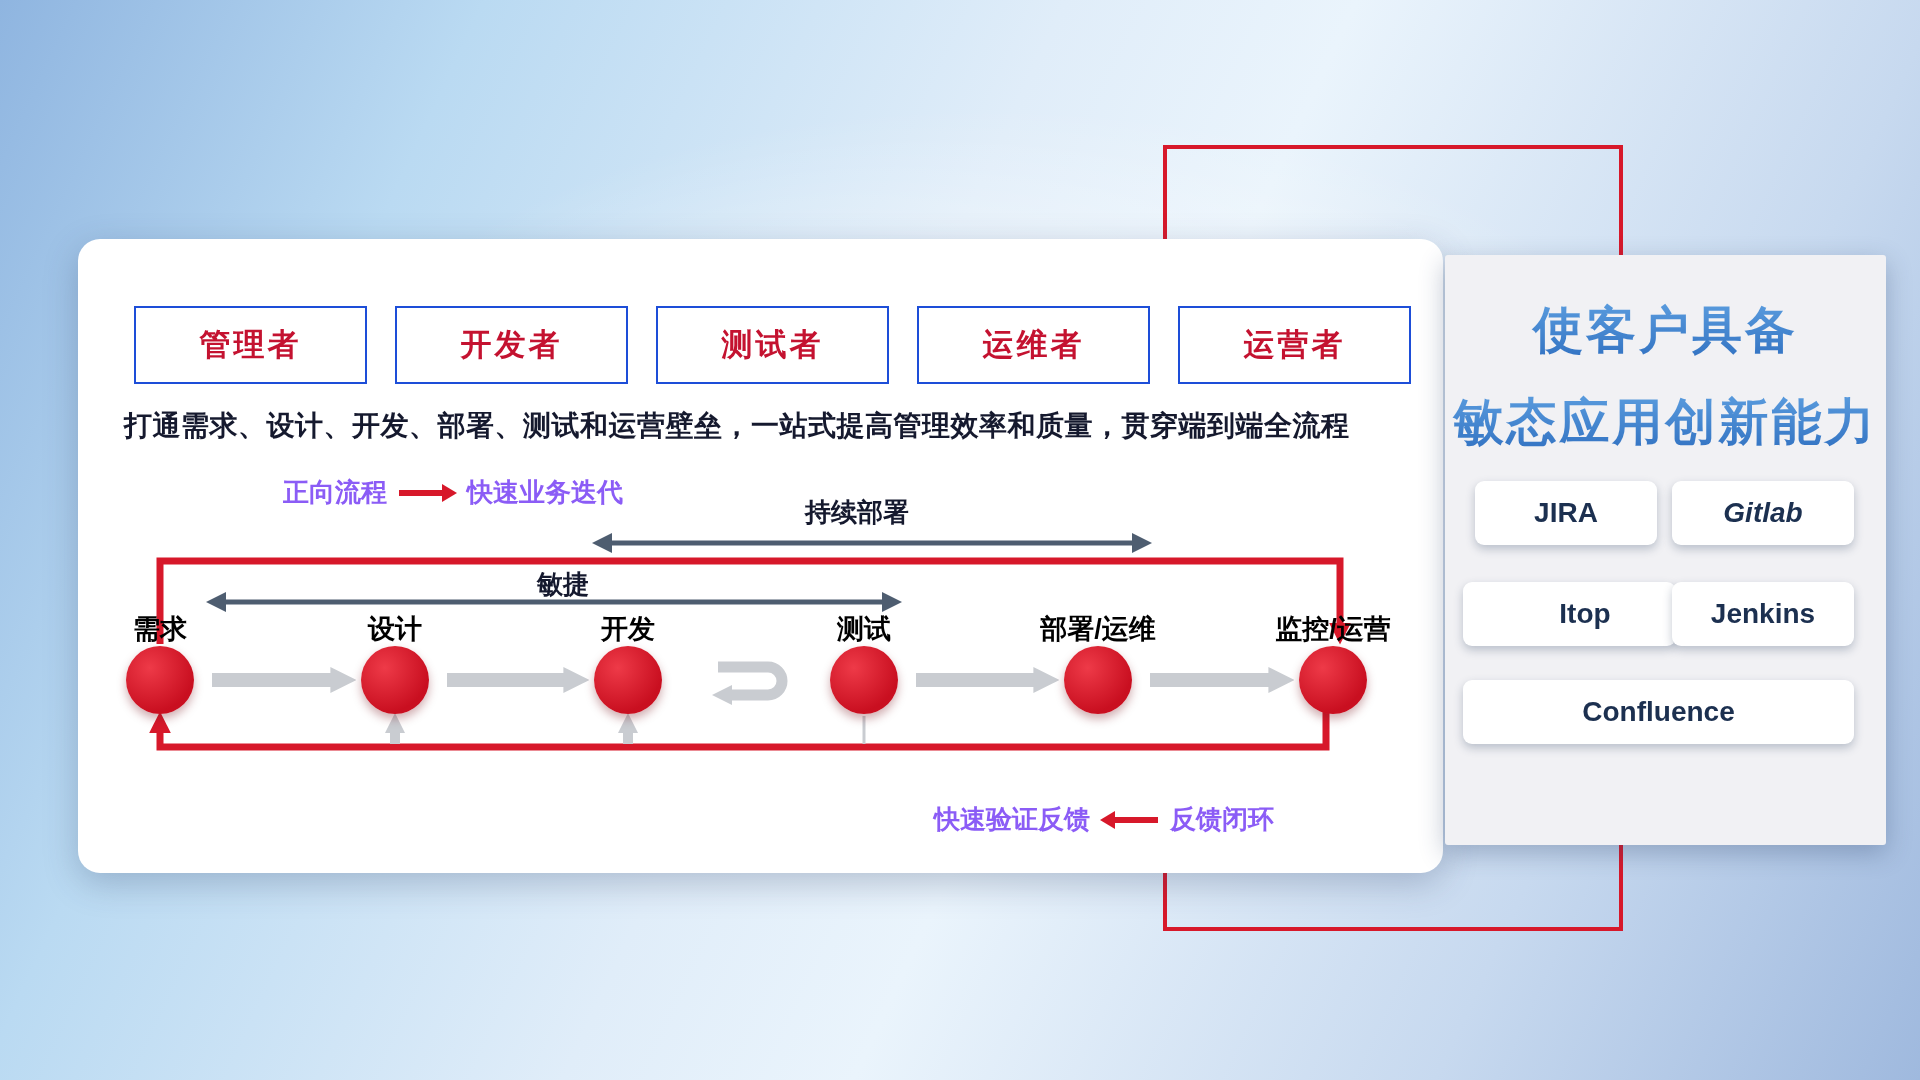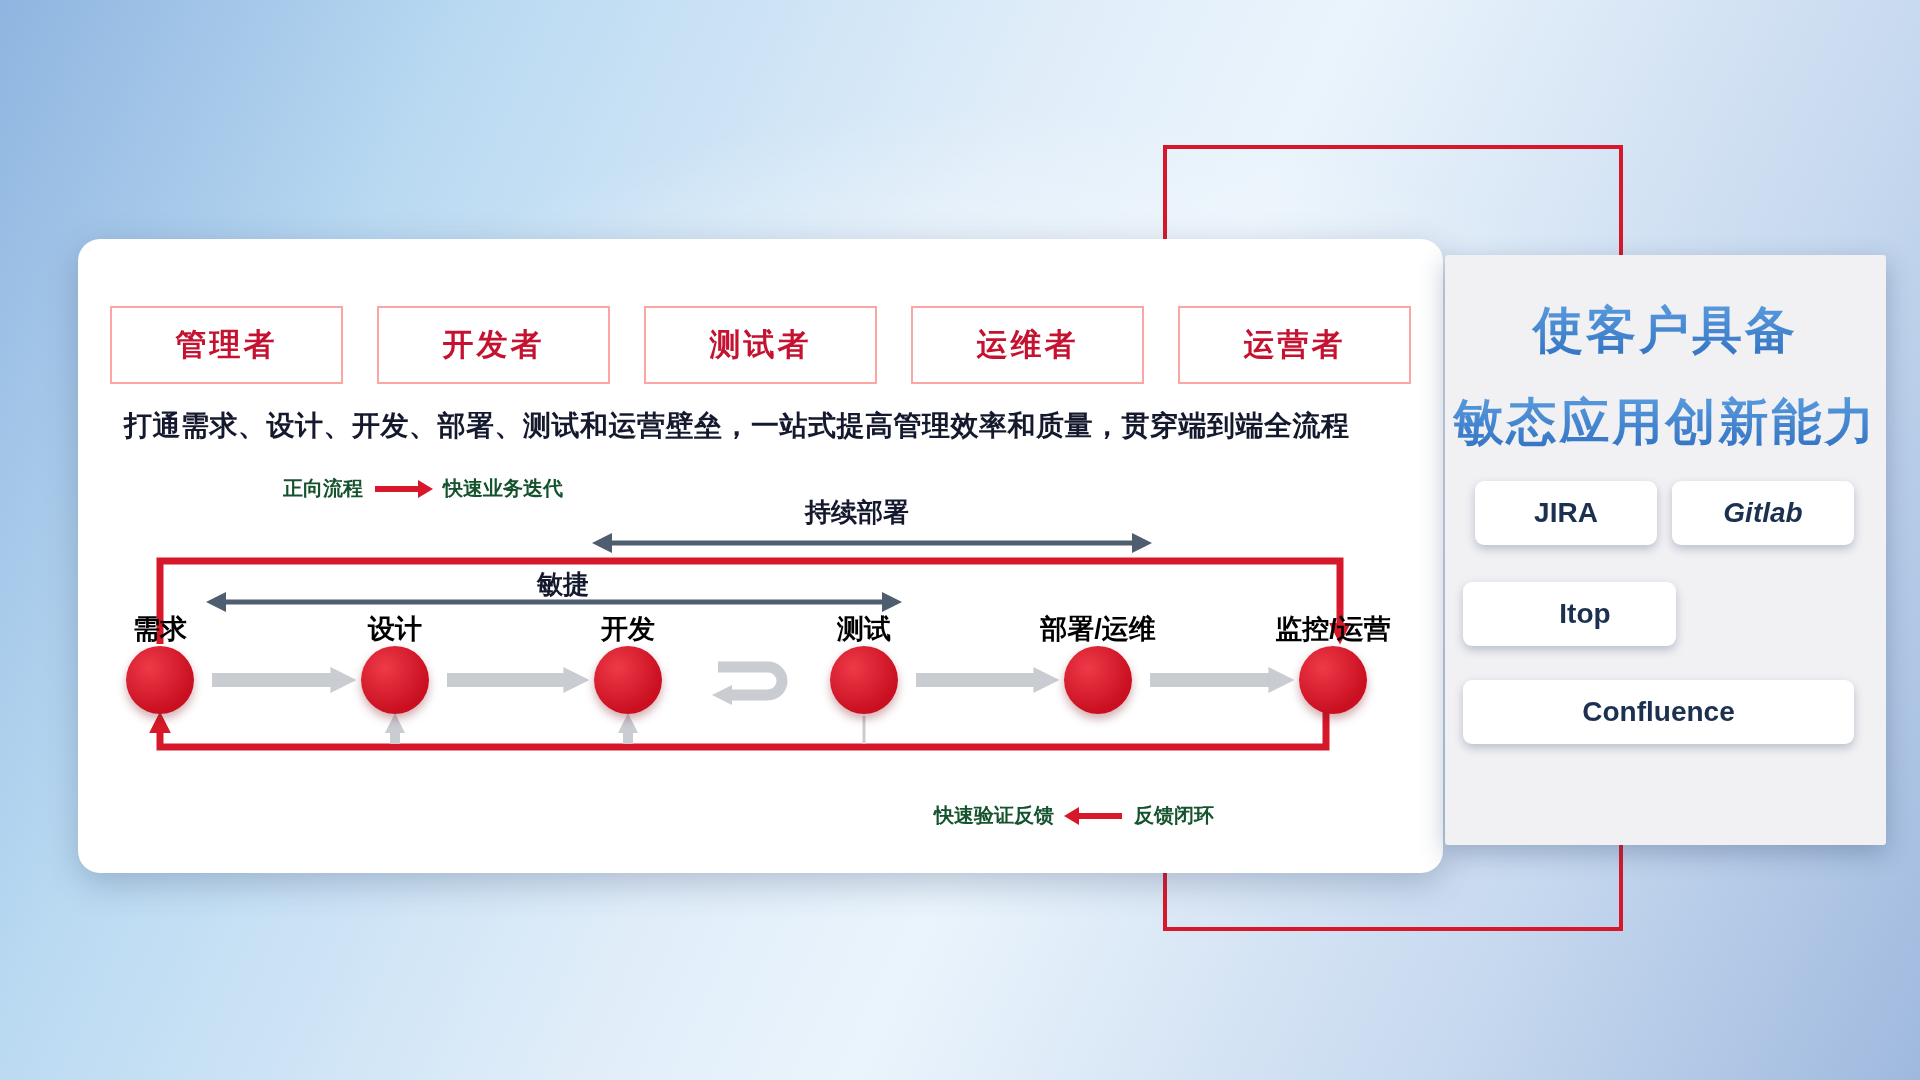--- a/index.html
+++ b/index.html
@@ -11,24 +11,24 @@
       linear-gradient(115deg,#8fb5e0 0%,#badaf2 20%,#e0edf9 44%,#eaf4fc 56%,#c7d9ef 80%,#9fb9de 100%);
   }
   .abs{position:absolute;}
   .red-frame{left:1163px;top:145px;width:452px;height:778px;border:4px solid #d7182a;z-index:1;}
   .panel-white{left:78px;top:239px;width:1365px;height:634px;background:#fff;border-radius:22px;
     box-shadow:0 10px 34px rgba(45,65,105,.28);z-index:2;}
   .panel-gray{left:1445px;top:255px;width:441px;height:590px;background:#f1f1f4;border-radius:3px;
     box-shadow:0 8px 26px rgba(45,65,105,.32);z-index:3;}
   .flow-svg{left:0;top:0;}
   .roles{left:32px;top:67px;width:1301px;height:78px;display:flex;justify-content:space-between;}
-  .role-box{width:233px;height:78px;border:2px solid #fca5a5;box-sizing:border-box;display:flex;align-items:center;justify-content:center;
-    color:#c41230;font-size:31px;font-weight:bold;letter-spacing:3px;background:#fff;}
+  .role-box{width:233px;height:78px;border:2px solid #1d4ed8;box-sizing:border-box;display:flex;align-items:center;justify-content:center;
+    color:#c41230;font-size:31px;font-weight:bold;letter-spacing:3px;background:#fff;margin-left:24px;}
   .desc{left:46px;top:168px;width:1330px;color:#15192e;font-size:28px;font-weight:bold;letter-spacing:.5px;white-space:nowrap;}
-  .legend{display:flex;align-items:center;gap:12px;color:#14532d;font-size:20px;font-weight:bold;}
+  .legend{display:flex;align-items:center;gap:12px;color:#8b5cf6;font-size:26px;font-weight:bold;}
   .arr{position:relative;height:6px;background:#d7182a;}
   .arr-r{width:44px;margin-right:12px;}
   .arr-r::after{content:"";position:absolute;right:-14px;top:-6px;border-left:15px solid #d7182a;
     border-top:9px solid transparent;border-bottom:9px solid transparent;}
   .arr-l{width:44px;margin-left:12px;}
   .arr-l::before{content:"";position:absolute;left:-14px;top:-6px;border-right:15px solid #d7182a;
     border-top:9px solid transparent;border-bottom:9px solid transparent;}
   .range-label{color:#15192e;font-size:26px;font-weight:bold;text-align:center;}
   .stage-label{top:372px;width:190px;text-align:center;color:#000000;font-size:27px;font-weight:bold;}
   .stage-node{top:407px;width:68px;height:68px;border-radius:50%;
@@ -138,16 +138,19 @@
 
   <div class="abs tool-btn" style="left:18px;top:226px;width:182px;height:64px;margin-left:12px;">
       <span>JIRA</span>
     </div>
   <div class="abs tool-btn" style="left:227px;top:226px;width:182px;height:64px;font-style:italic;">
       <span>Gitlab</span>
     </div>
   <div class="abs tool-btn" style="left:18px;top:327px;width:182px;height:64px;padding-left:31px;">
       <span>Itop</span>
     </div>
+  <div class="abs tool-btn" style="left:227px;top:327px;width:182px;height:64px;">
+      <span>Jenkins</span>
+    </div>
   <div class="abs tool-btn" style="left:18px;top:425px;width:391px;height:64px;">
       <span>Confluence</span>
     </div>
 </div>
 
 </body></html>

